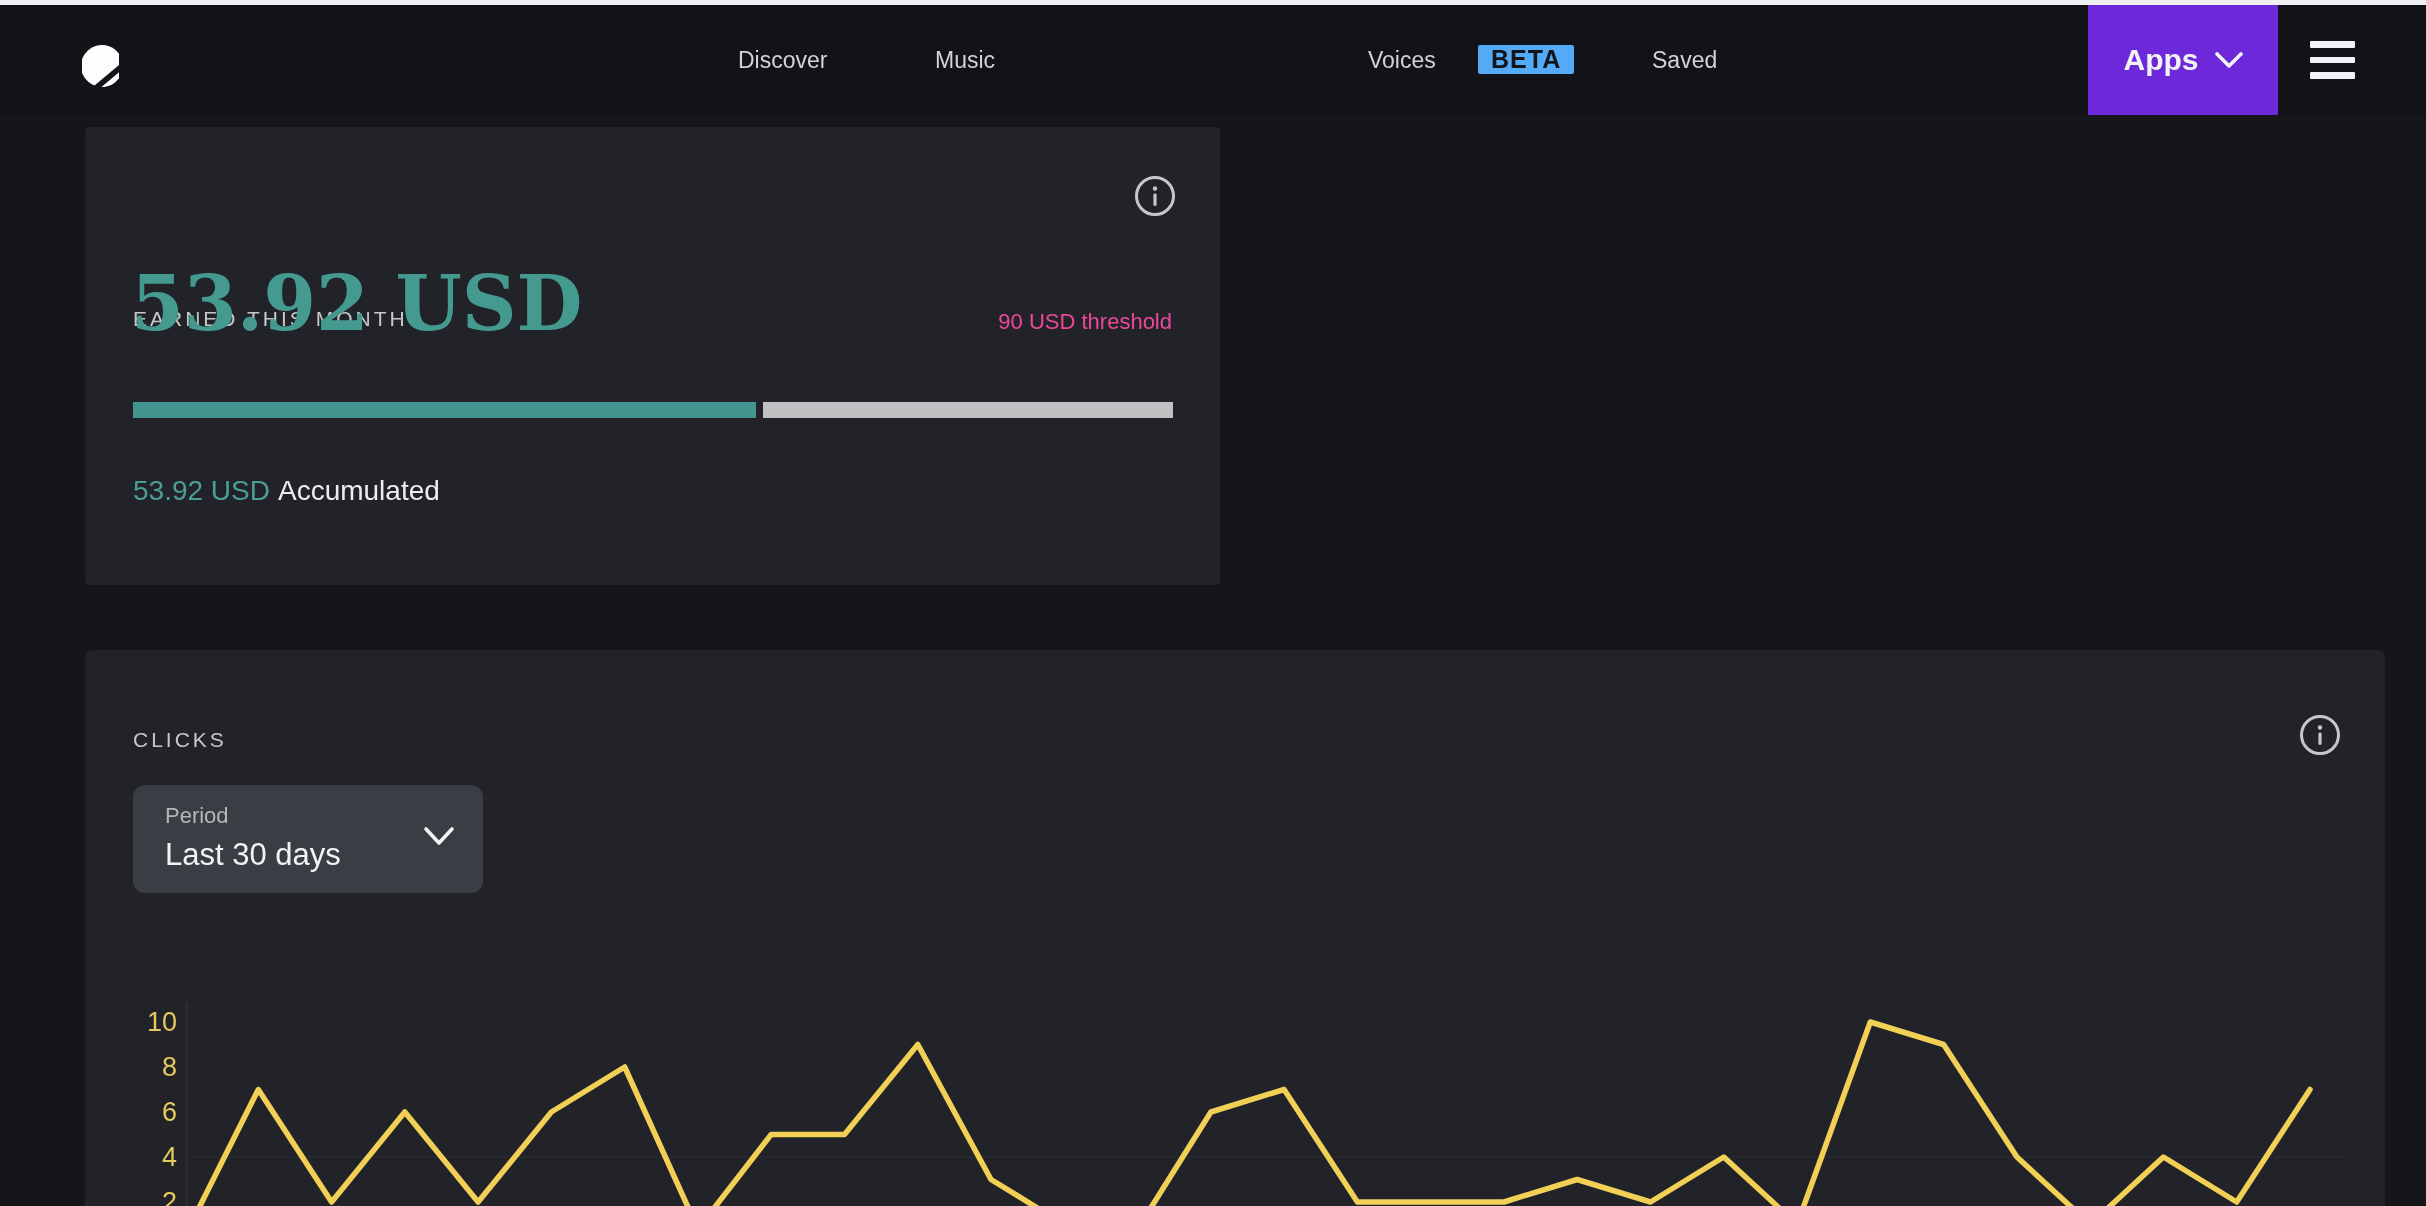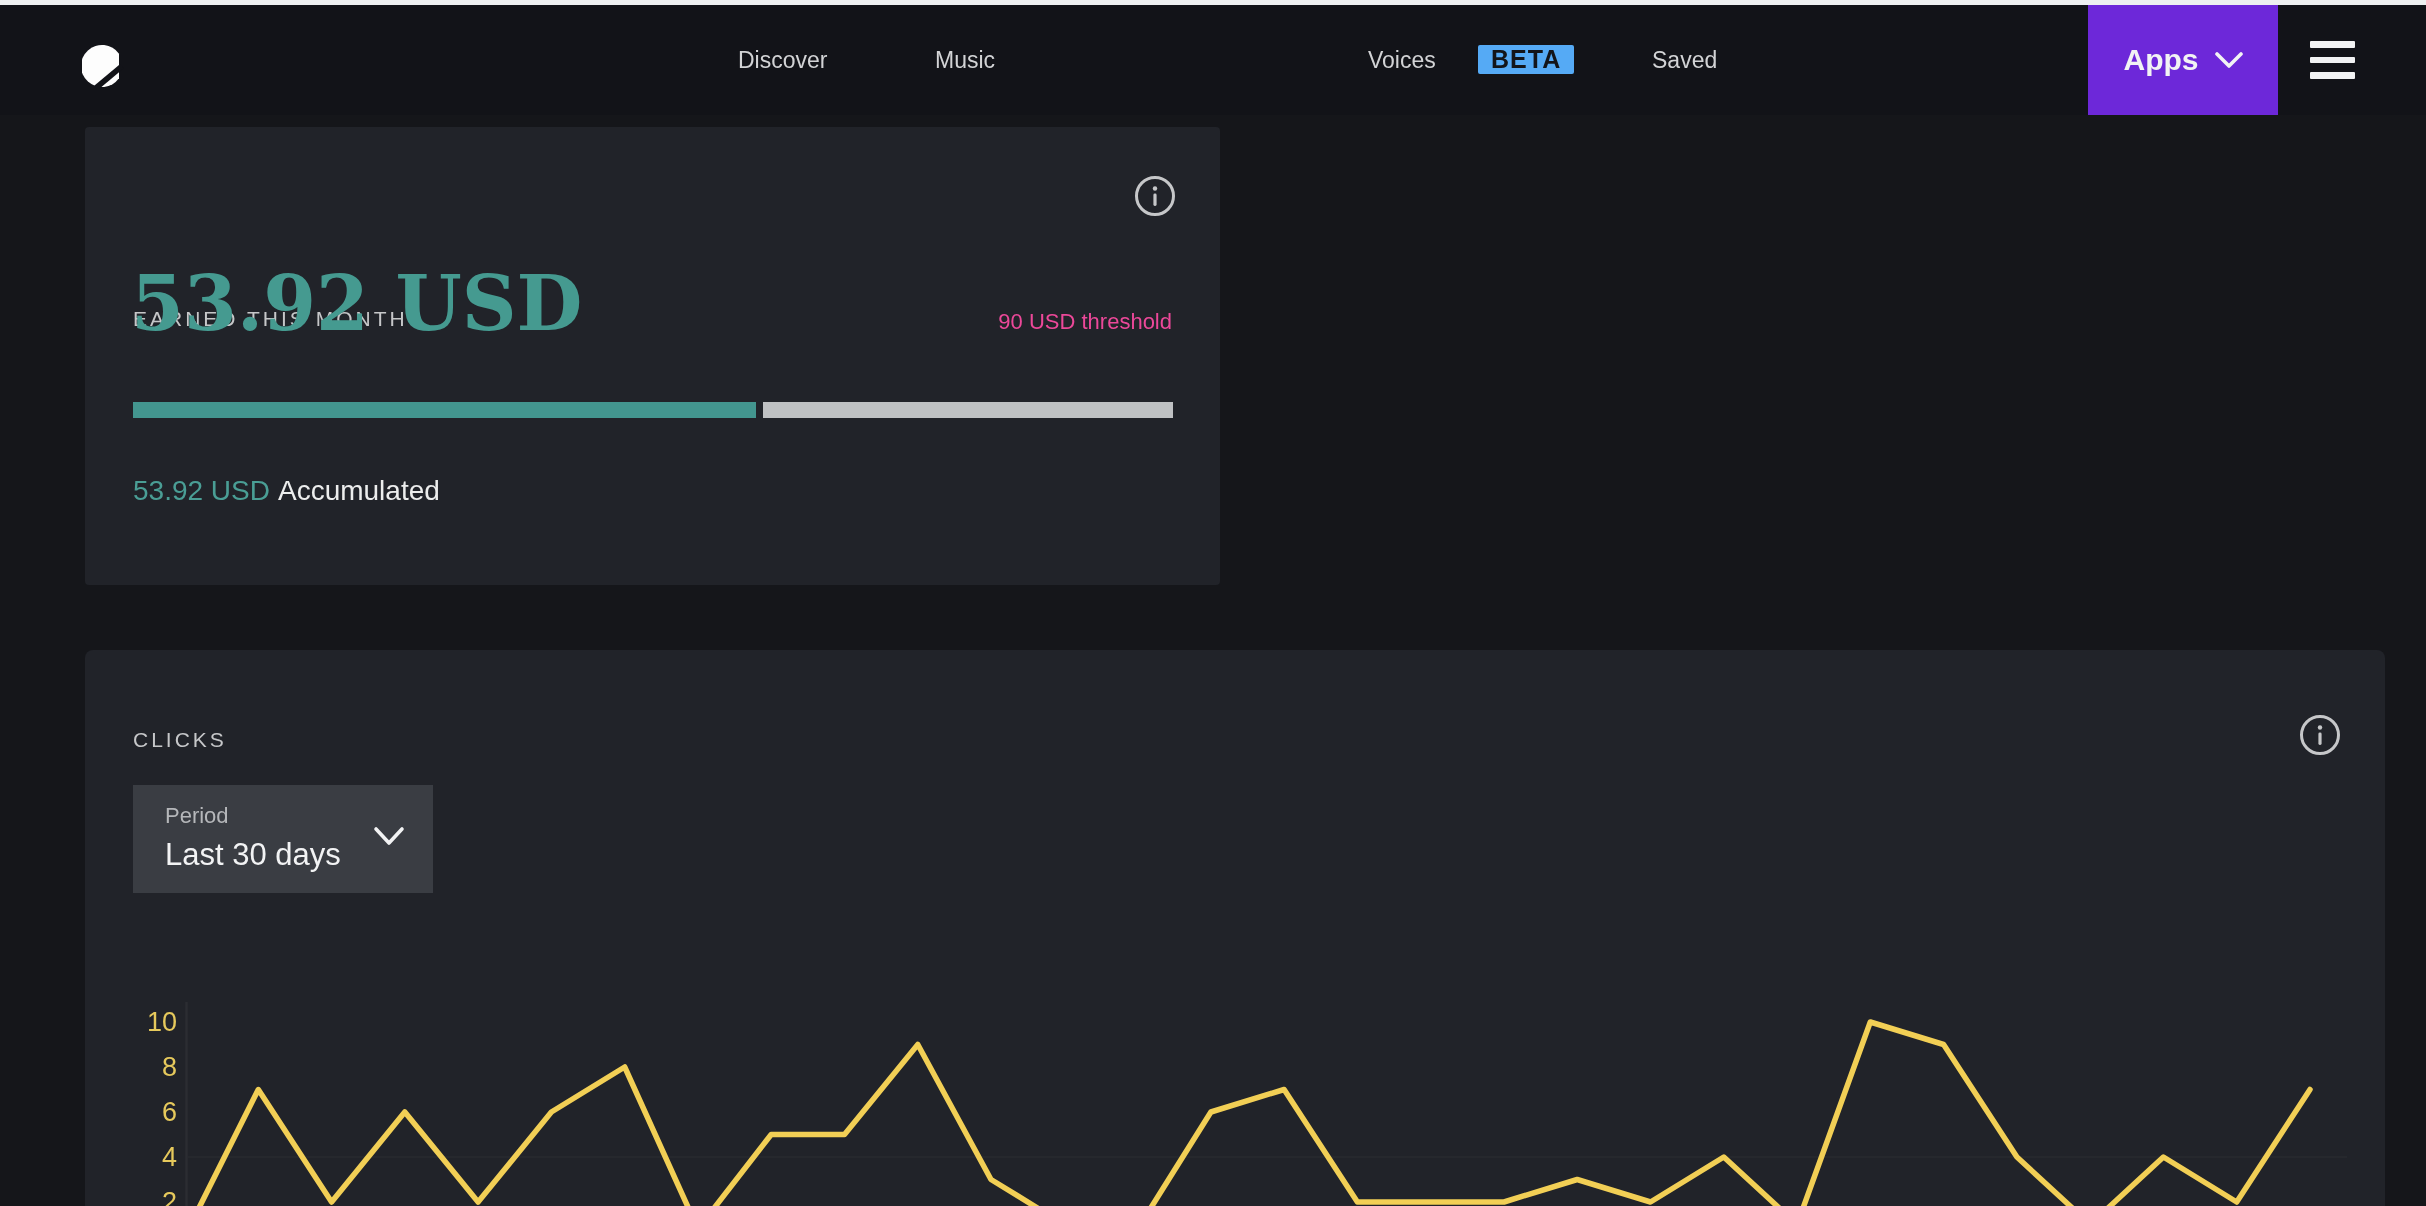--- a/index.html
+++ b/index.html
@@ -40,22 +40,22 @@
   .progress{position:absolute;left:48px;top:275px;width:1040px;height:16px;}
   .progress .fill{position:absolute;left:0;top:0;height:16px;background:#43968f;}
   .progress .rest{position:absolute;right:0;top:0;height:16px;background:#bfc1c3;}
   .accum{position:absolute;left:48px;top:348px;font-size:28px;}
   .accum .val{color:#4a9e95;} .accum .lbl{color:#eceded;font-weight:500;margin-left:8px;}
   .highlight-box{position:absolute;left:13px;top:110px;width:626px;height:240px;
                  border:7px solid #e8431f;border-radius:26px;pointer-events:none;}
   .total-line{position:absolute;left:52px;top:262px;font-size:28px;}
   .total-line .lbl{color:#e9eaeb;} .total-line .val{color:#5fdcd2;margin-left:10px;}
   
-  .period{position:absolute;left:48px;top:135px;width:300px;height:108px;background:#3a3d43;
-          border-radius:0;cursor:pointer;}
+  .period{position:absolute;left:48px;top:135px;width:350px;height:108px;background:#3a3d43;
+          border-radius:12px;cursor:pointer;}
   .period .plabel{position:absolute;left:32px;top:18px;font-size:22px;color:#b5b7ba;}
   .period .pvalue{position:absolute;left:32px;top:52px;font-size:31px;color:#f2f3f4;}
   .period svg{position:absolute;right:28px;top:40px;}
   
   .chart-svg{position:absolute;left:0;top:0;width:2300px;height:556px;}
   .chart-svg text{font-family:"Liberation Sans",sans-serif;font-size:27px;fill:#e6c95c;}
 </style>
 </head>
 <body>
 

